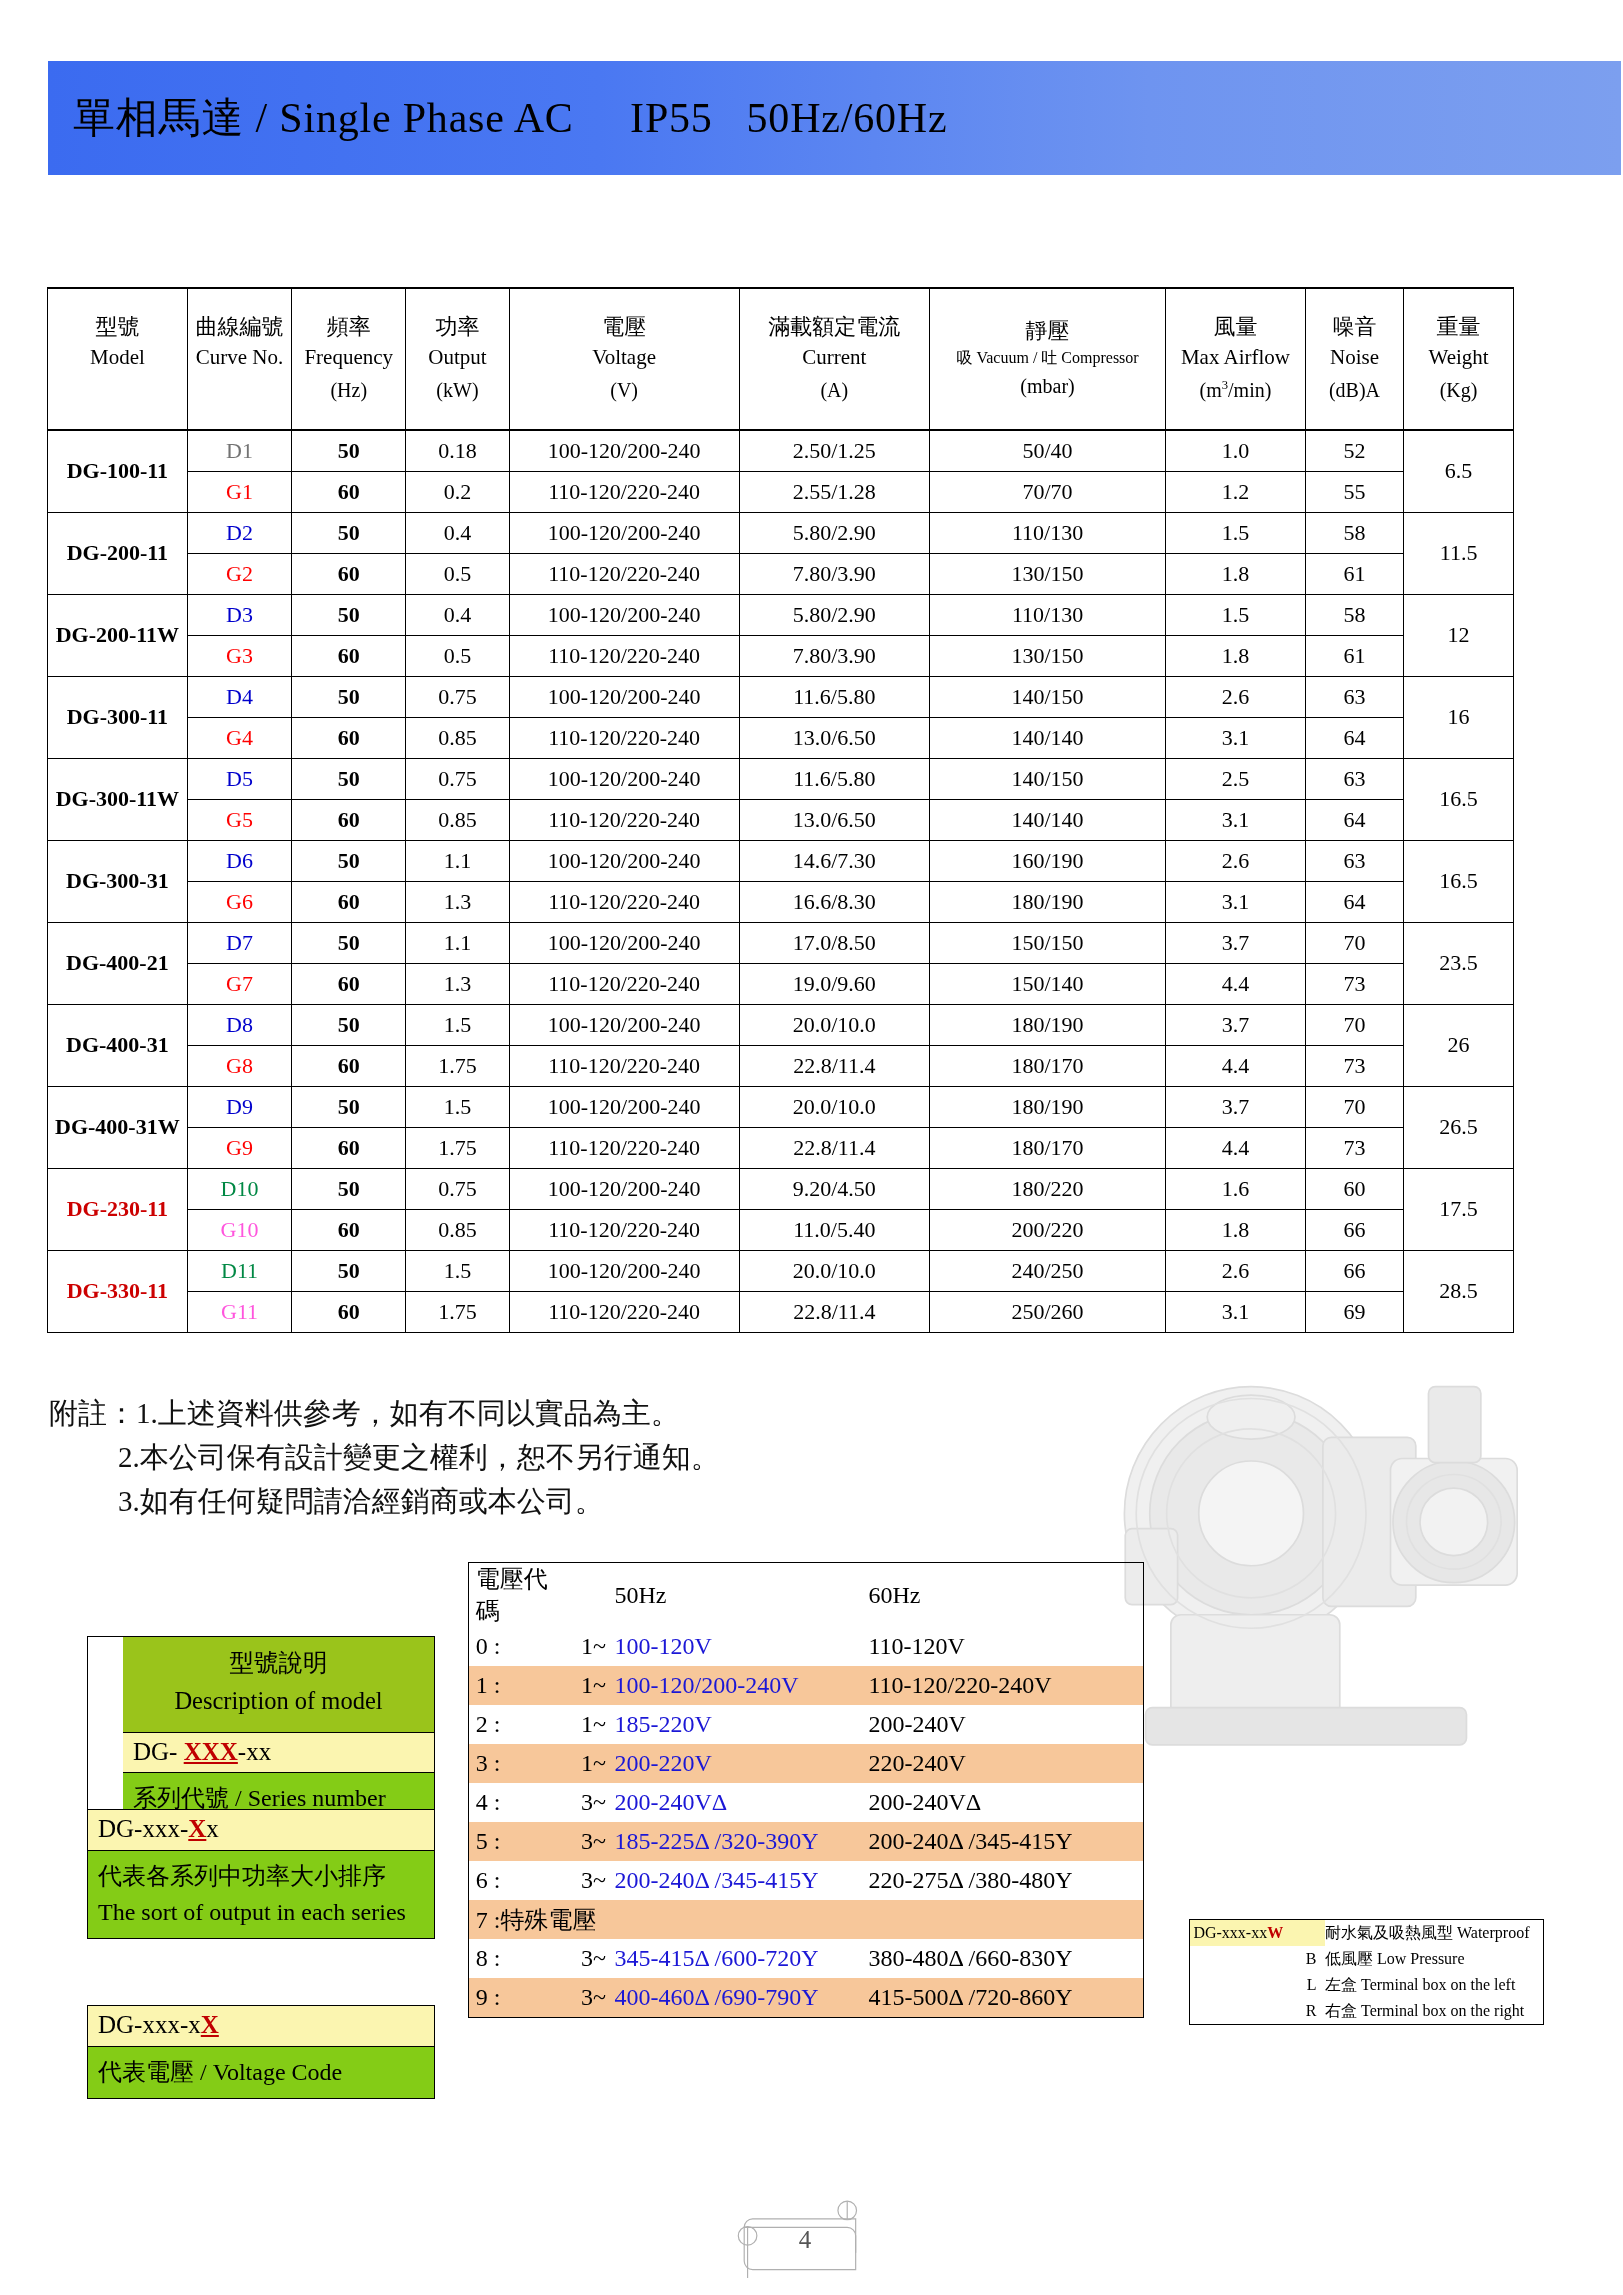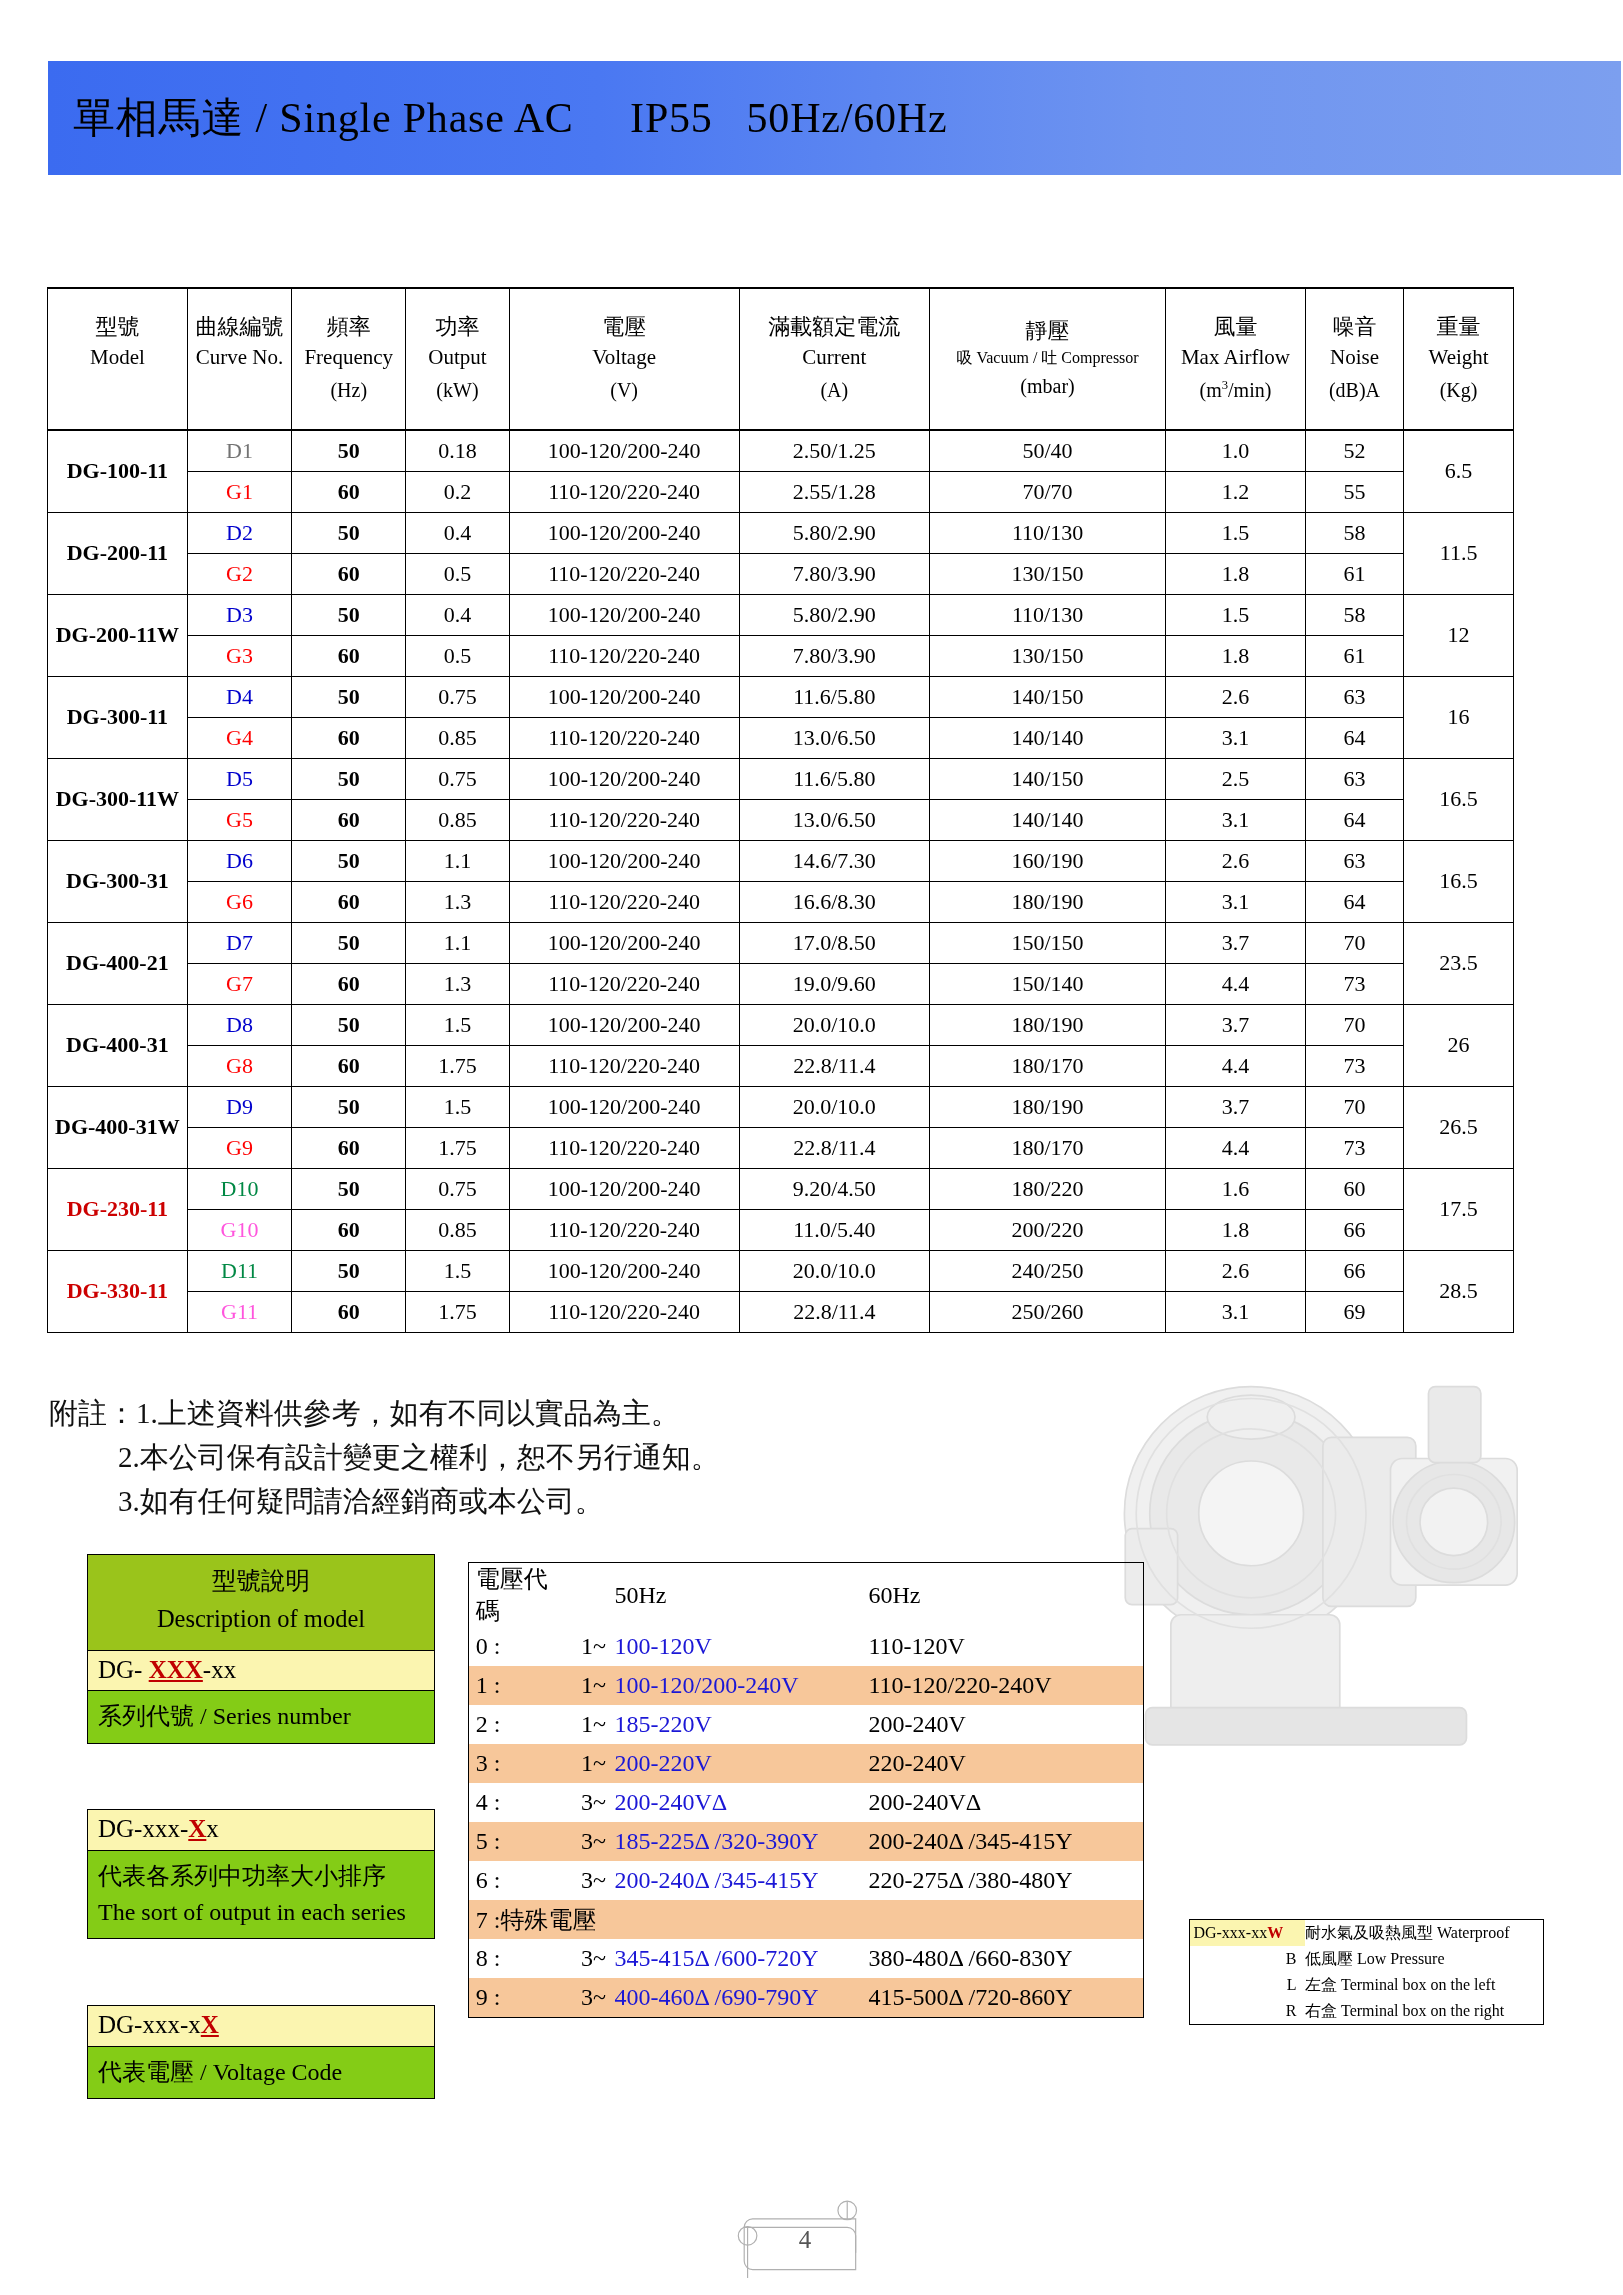--- a/index.html
+++ b/index.html
@@ -87,21 +87,21 @@
 
   
   #blower {
     position:absolute; left:1044px; top:1336px; width:524px; height:473px;
   }
 
   
   .desc-box {
     position:absolute; border:1.7px solid #000; width:348px;
   }
-  #desc-box-1 { left:87px; top:1554px; }
+  #desc-box-1 { left:87px; top:1636px;padding-left:35px; }
   #desc-box-2 { left:87px; top:1809px; }
   #desc-box-3 { left:87px; top:2005px; }
   .desc-head {
     background:#9ac41b; border-bottom:1.7px solid #000;
     text-align:center; padding:7.6px 0 11px;
   }
   .desc-head .cn { font-size:24.5px; display:block; line-height:1.5; }
   .desc-head .en { font-size:24.5px; display:block; line-height:1.6; }
   .desc-code {
     background:#fbf5b0; font-size:25px; padding:5px 10px 6.8px;
@@ -126,21 +126,21 @@
   tr.shaded td { background:#f7c79a; }
 
   
   #wp-box {
     position:absolute; left:1189px; top:1919px; width:355px;
     border:1.7px solid #000; background:#fff;
     padding:0;
   }
   #wp-box table { border-collapse:collapse; width:100%; }
   #wp-box td { padding:2.5px 0; font-size:16px; vertical-align:middle; }
-  .wp-key { width:115px; text-align:right; padding-right:8.5px !important; font-size:16px; }
+  .wp-key { width:135px; text-align:right; padding-right:8.5px !important; font-size:16px; }
   .wp-key.hlbg { background:#fbf5b0; text-align:left; padding-left:3.4px !important; }
   .wp-key .redw { color:#c00000; font-weight:bold; }
   .wp-val { font-size:16px; }
 
   
   #page-ribbon {
     position:absolute; left:729px; top:2195px; width:152px; height:90px;
   }
   #page-num {
     position:absolute; left:729px; top:2195px; width:152px; height:90px;

